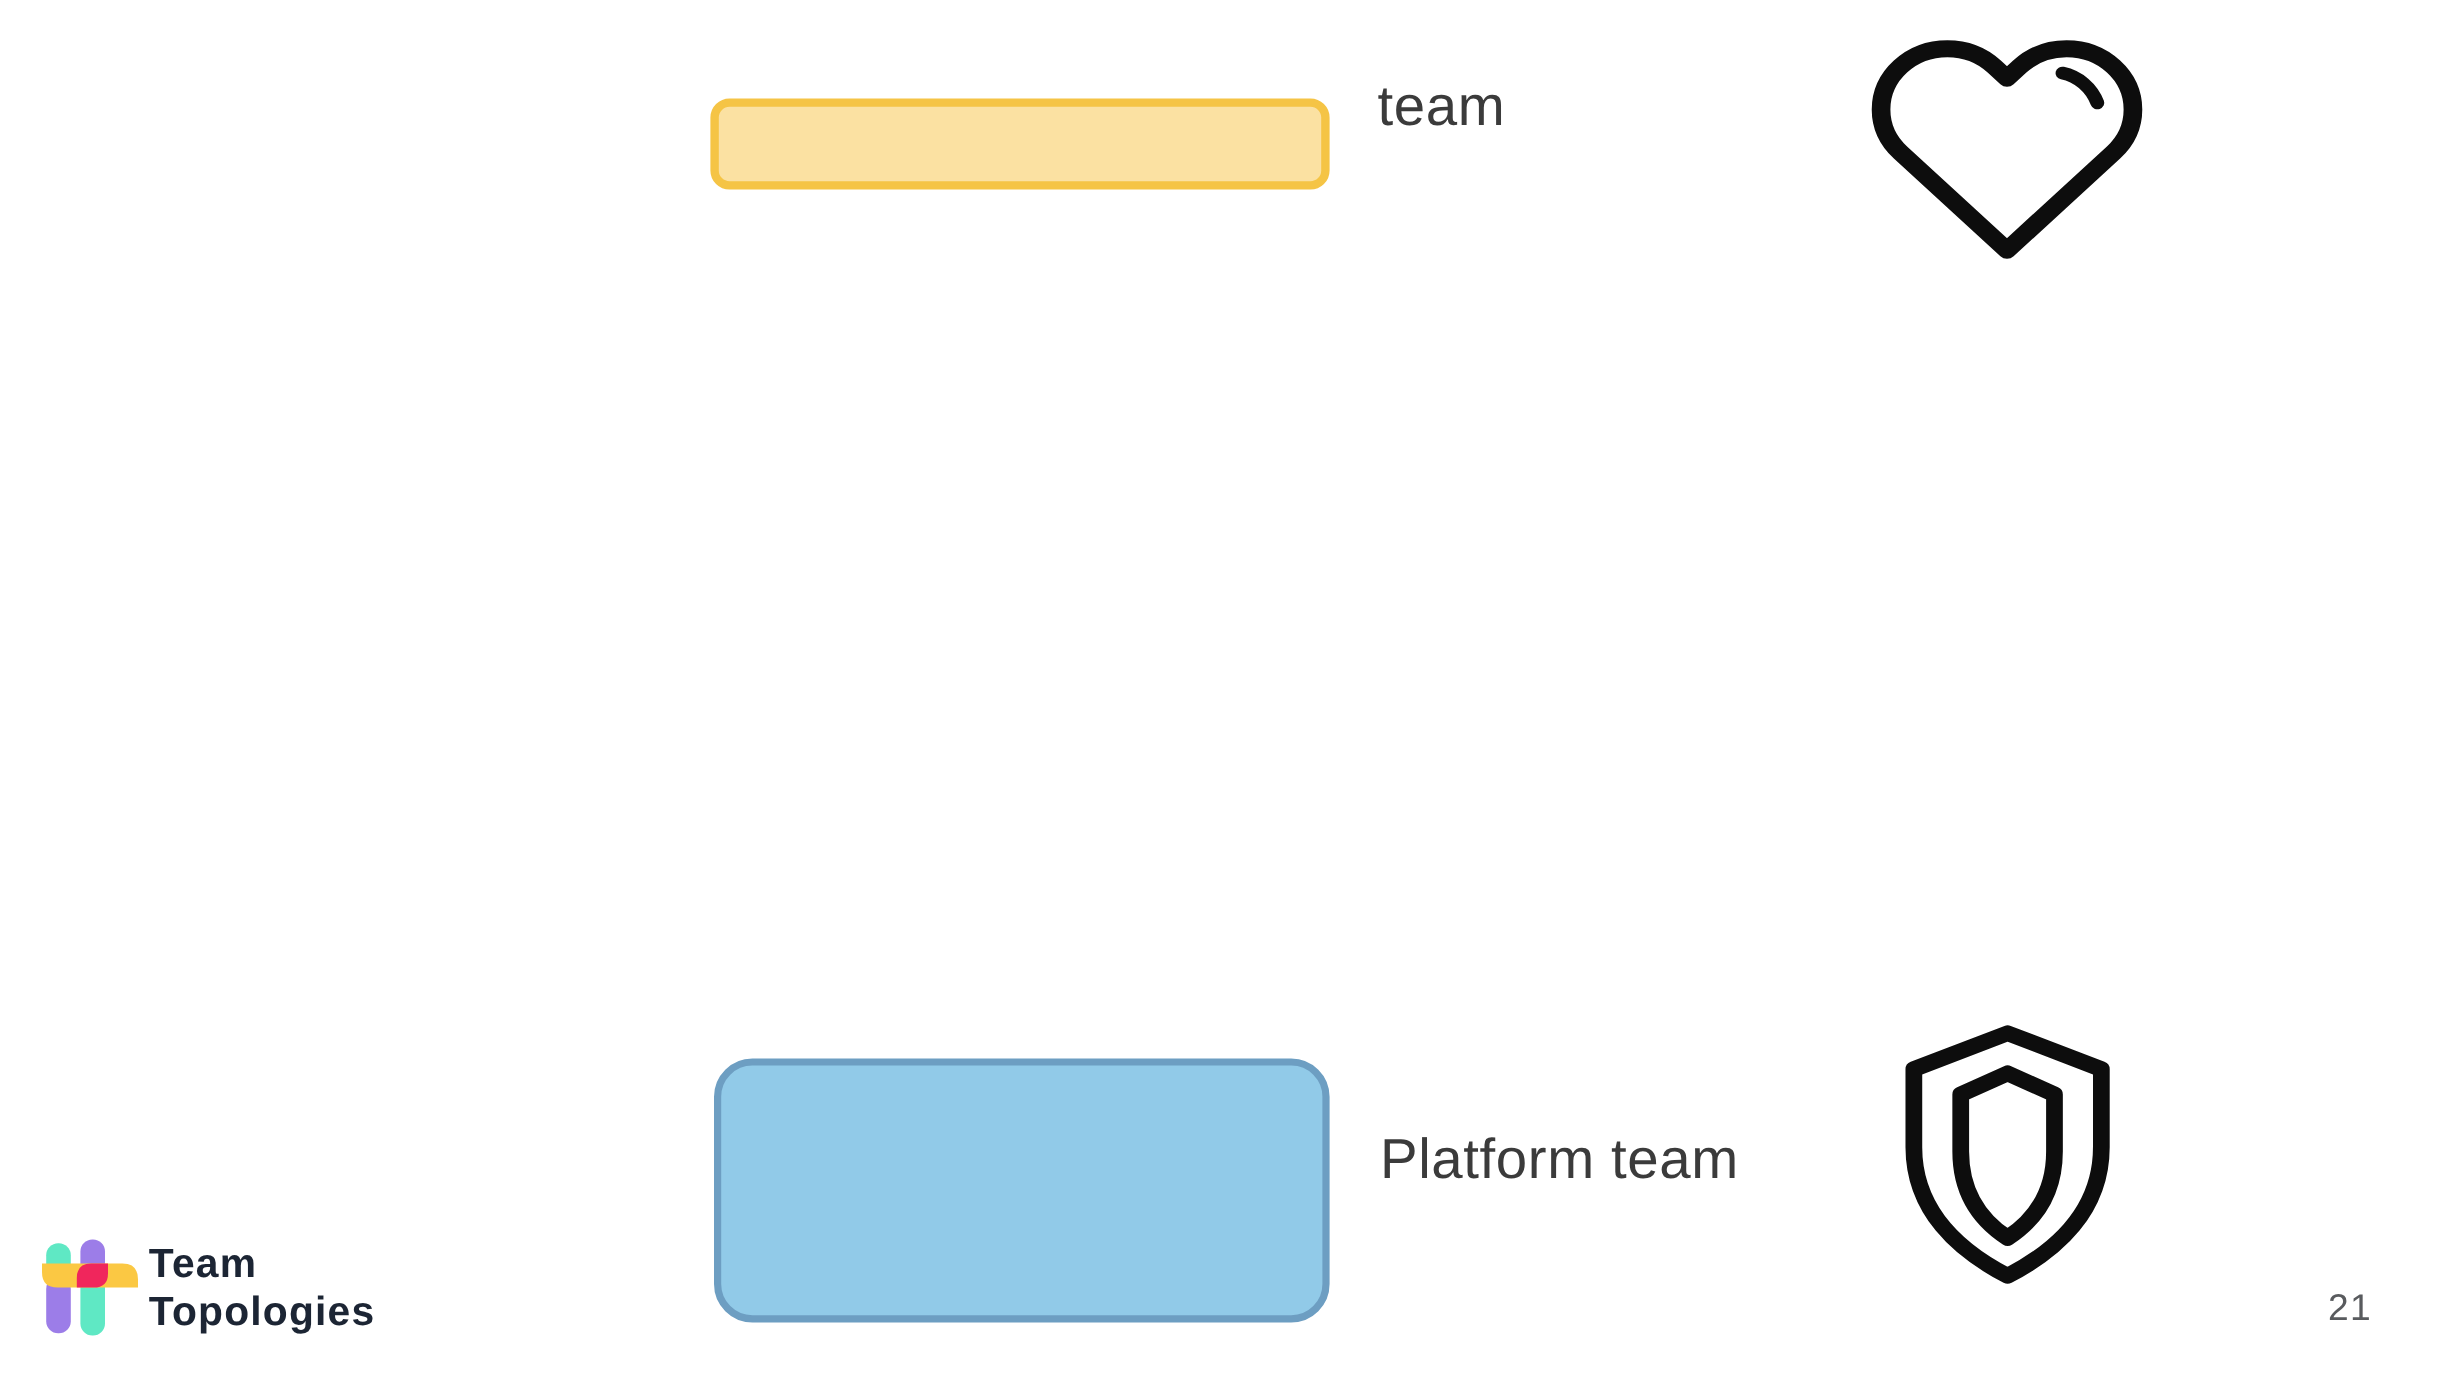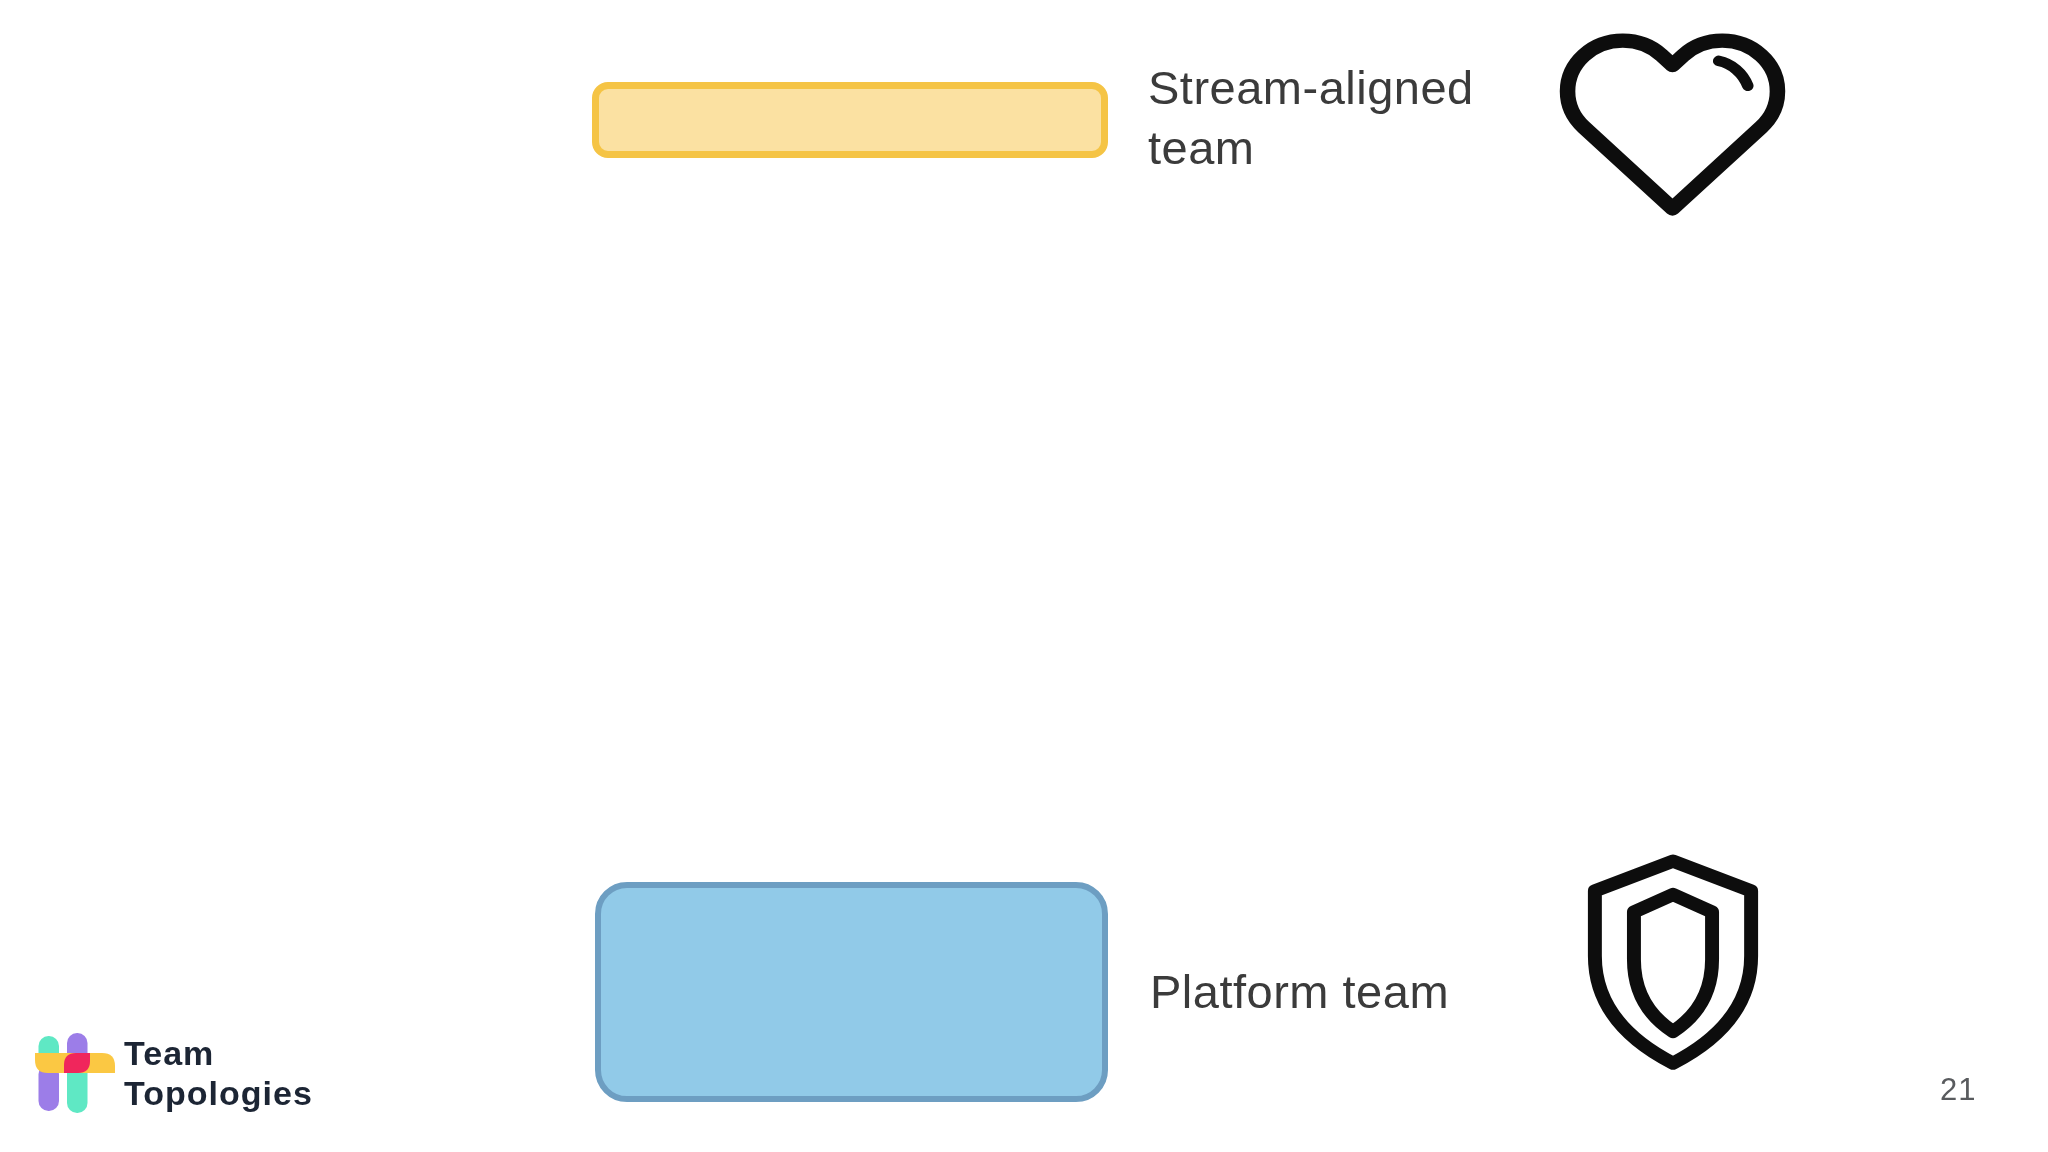--- a/index.html
+++ b/index.html
@@ -42,21 +42,21 @@
   .team-label {
     position: absolute;
     color: #3B3B3B;
     font-size: 47px;
     line-height: 60px;
     font-weight: 400;
     letter-spacing: 0.5px;
     white-space: nowrap;
   }
   #stream-label { left: 1148px; top: 58px; }
-  #platform-label { left: 1150px; top: 962px; }
+  #platform-label { left: 1150px; top: 936px; }
   
   .legend-icon { position: absolute; }
   #heart-icon   { left: 1552px; top: 13px;  width: 241px; height: 221px; }
   #shield-icon  { left: 1580px; top: 854px; width: 186px; height: 218px; }
   
   #logo { position: absolute; left: 34px; top: 1032px; }
   #logo-mark { position: absolute; left: 0; top: 0; width: 82px; height: 84px; }
   #logo-text {
     position: absolute;
     left: 90px;
@@ -81,21 +81,20 @@
   }
 </style>
 </head>
 <body>
 
 <div id="slide">
 
   <div id="stream-shape" class="team-shape"></div>
 
   <div id="stream-label" class="team-label">
-    <div>Stream-aligned</div>
     <div>team</div>
   </div>
 
   <svg id="heart-icon" class="legend-icon" viewBox="0 0 24 24" preserveAspectRatio="none">
     <path d="M20.84 4.61a5.5 5.5 0 0 0-7.78 0L12 5.67l-1.06-1.06a5.5 5.5 0 0 0-7.78 7.78L12 21.23l8.84-8.84a5.5 5.5 0 0 0 0-7.78z" fill="none" stroke="#0D0D0D" stroke-width="1.55" stroke-linecap="round" stroke-linejoin="round"></path>
     <path d="M16.6 5.2 C17.9 5.5 19.0 6.5 19.5 7.9" fill="none" stroke="#0D0D0D" stroke-width="1.15" stroke-linecap="round"></path>
   </svg>
 
   <div id="platform-shape" class="team-shape"></div>
 

